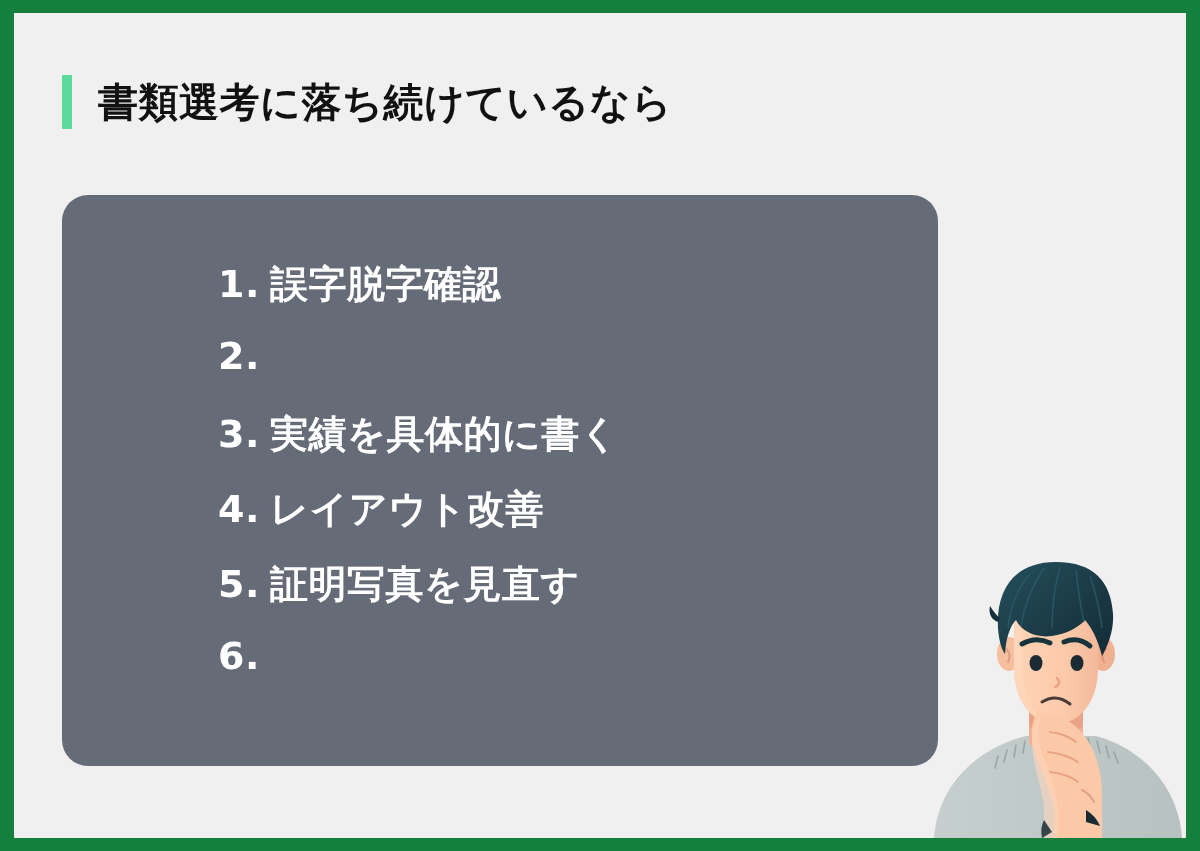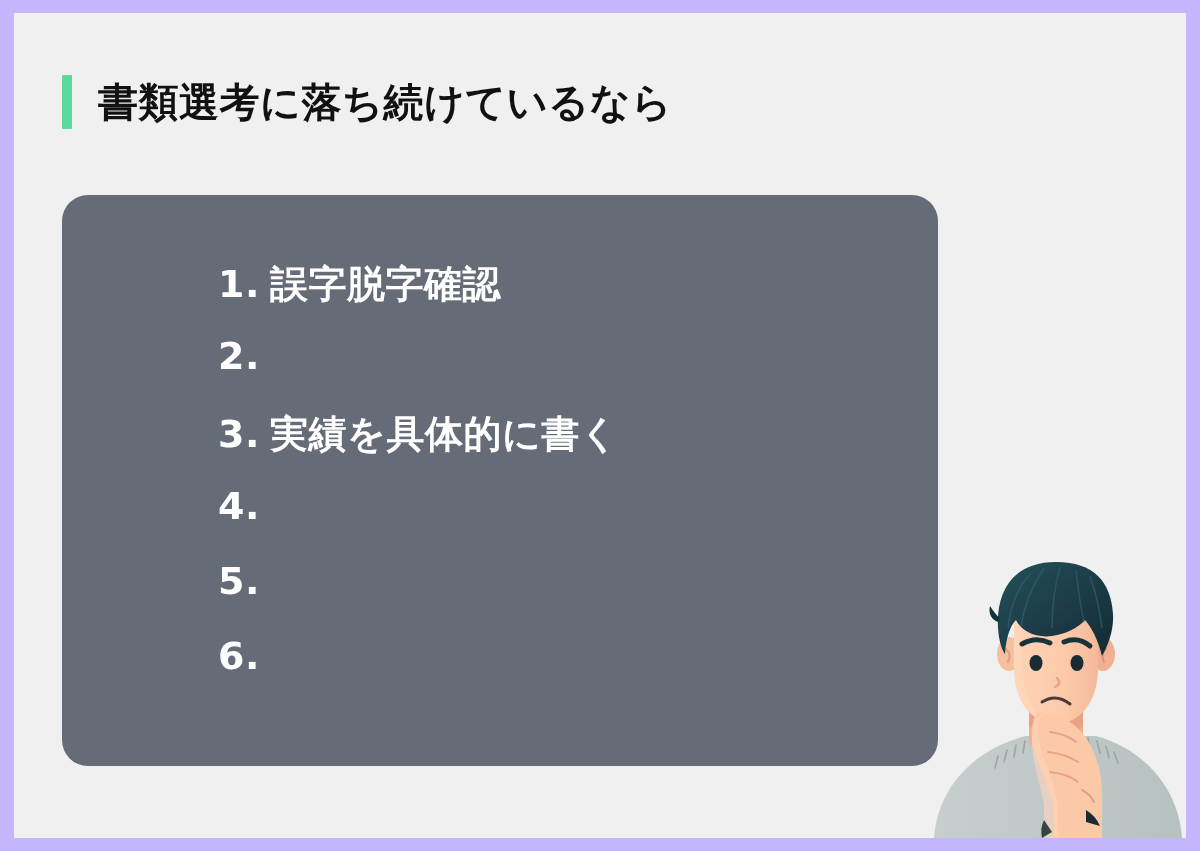--- a/index.html
+++ b/index.html
@@ -6,21 +6,21 @@
   * { margin:0; padding:0; box-sizing:border-box; }
   html,body{
     width:1200px; height:851px;
     background:#5BDB9B;
     font-family:"DejaVu Sans","Liberation Sans",sans-serif;
     overflow:hidden;
   }
   .slide{
     position:relative;
     width:1200px; height:851px;
-    background:#c4b5fd;
+    background:#15803d;
   }
   
   .canvas{
     position:absolute;
     left:14px; top:13px;
     width:1172px; height:825px;
     background:#F0F0F0;
     overflow:hidden;
   }
 
@@ -107,24 +107,26 @@
           <span class="li-num">2.</span>
         </div>
 
         <div class="list-item">
           <span class="li-num">3.</span>
           <span class="li-text">実績を具体的に書く</span>
         </div>
 
         <div class="list-item">
           <span class="li-num">4.</span>
+          <span class="li-text">レイアウト改善</span>
         </div>
 
         <div class="list-item">
           <span class="li-num">5.</span>
+          <span class="li-text">証明写真を見直す</span>
         </div>
 
         <div class="list-item">
           <span class="li-num">6.</span>
         </div>
 
       </div>
     </div>
 
     <div class="illustration">

